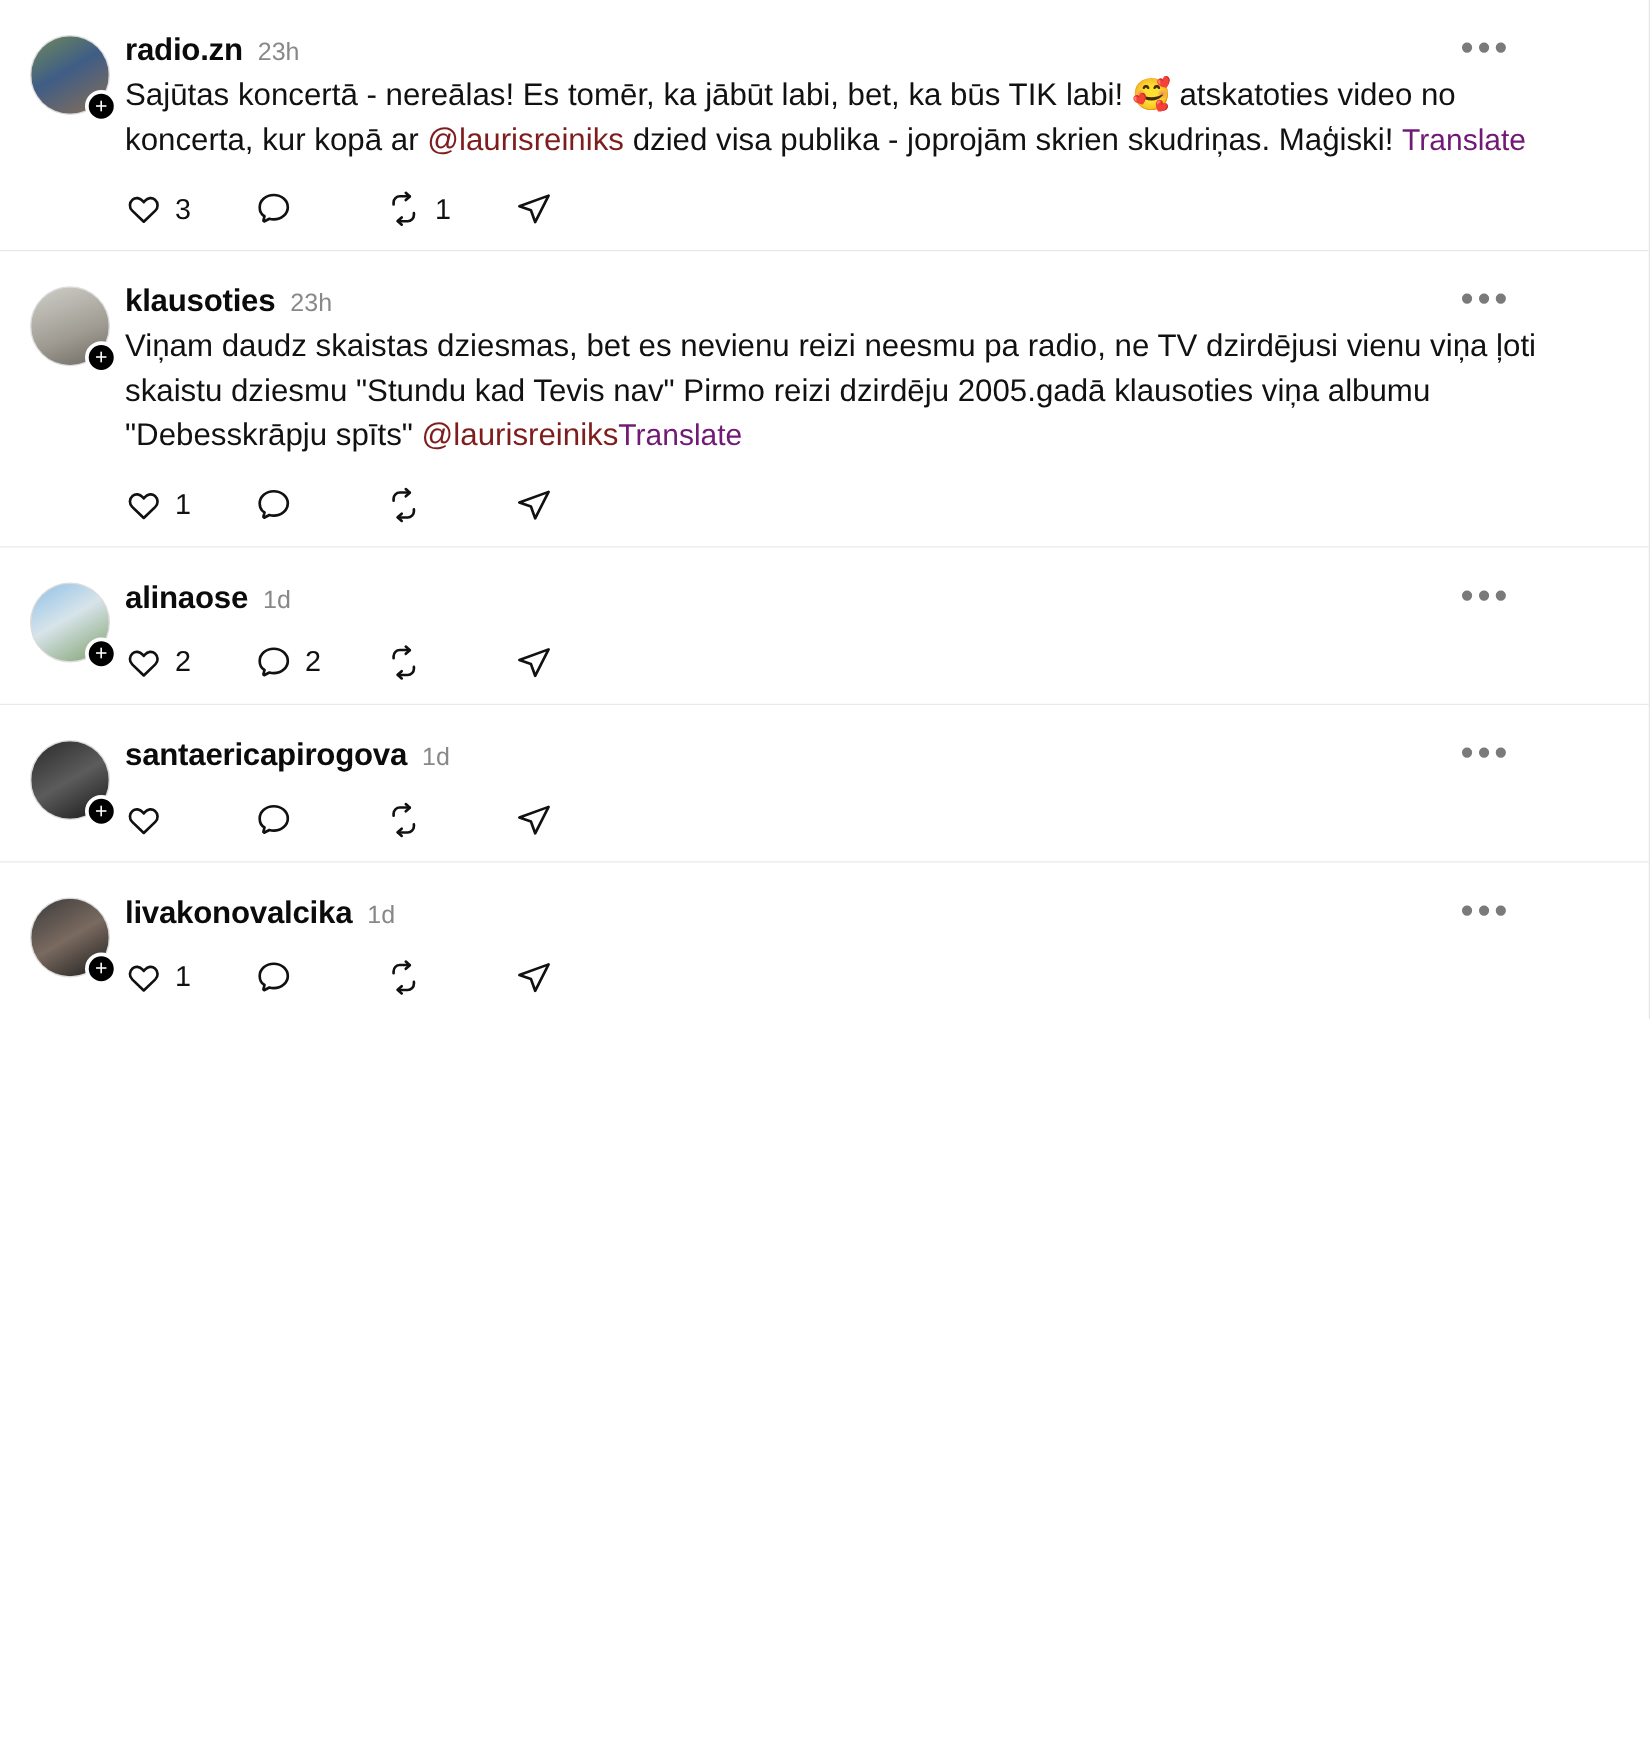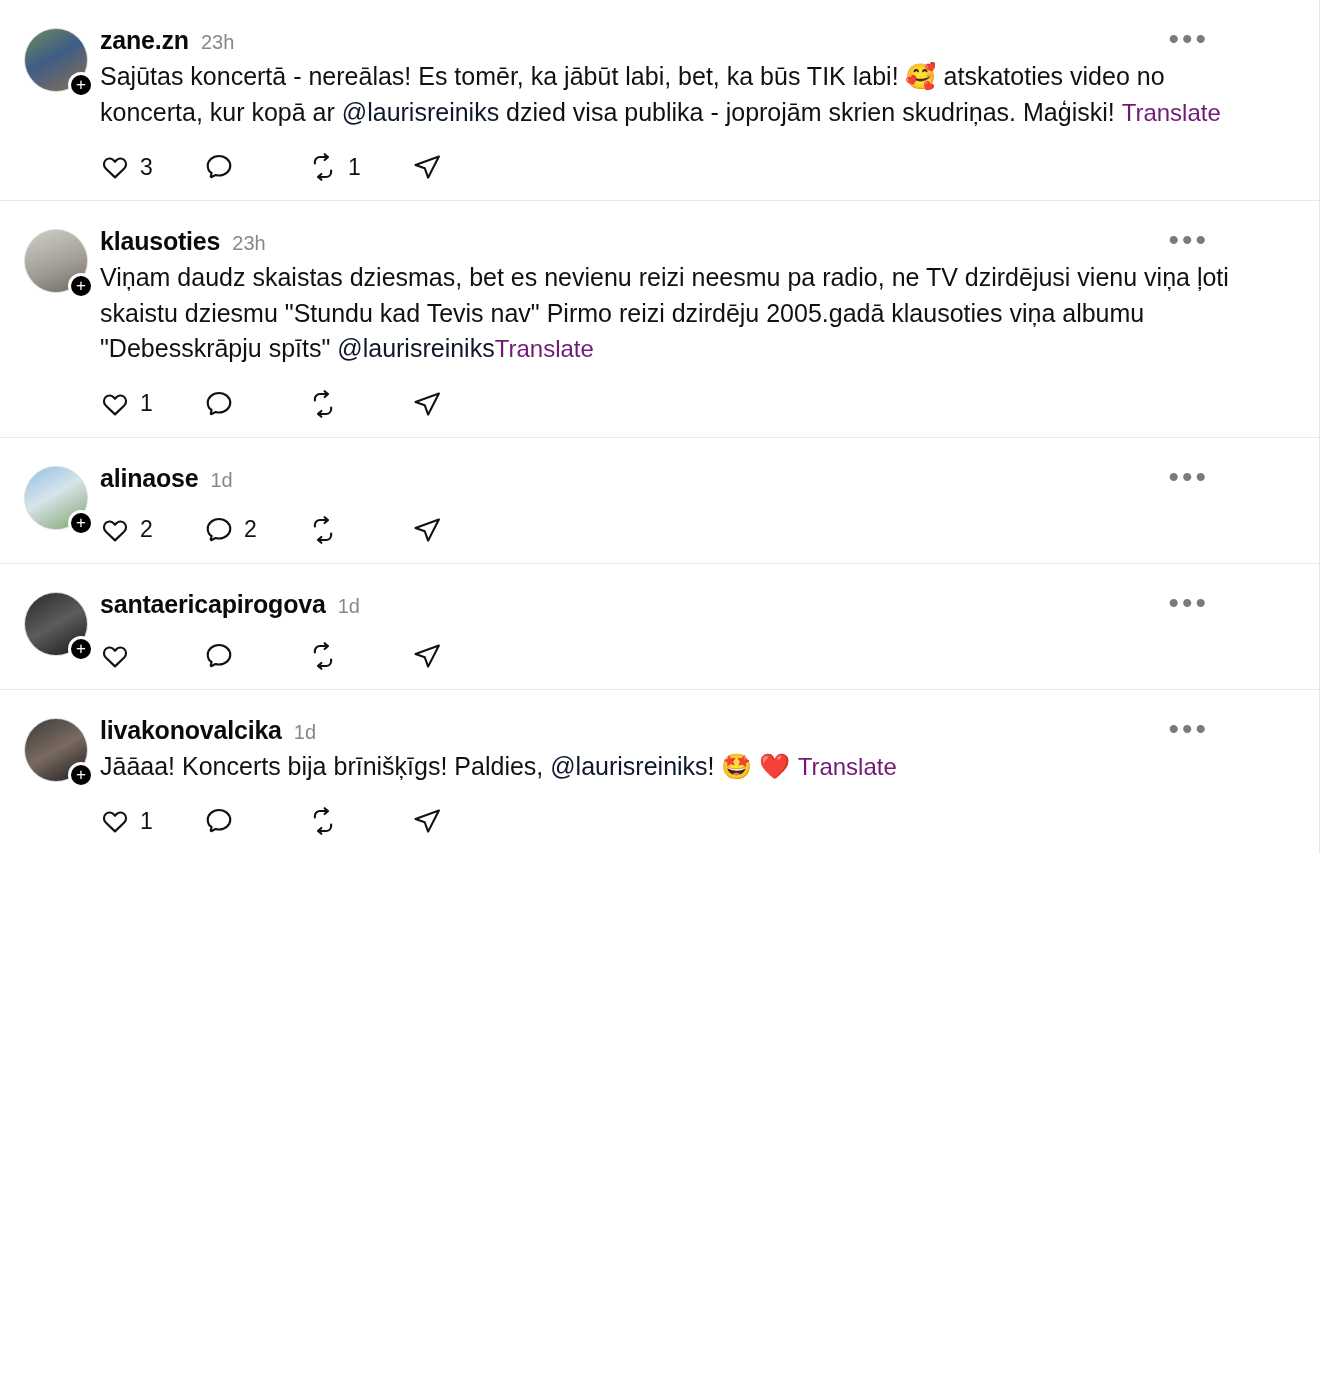--- a/index.html
+++ b/index.html
@@ -90,21 +90,21 @@
     color: #888888;
     font-weight: 400;
   }
 
   .text {
     font-size: 25px;
     line-height: 1.42;
     color: #111111;
     word-wrap: break-word;
   }
-  .mention { color: #0f172a; }
+  .mention { color: #7f1d1d; }
   .translate {
     color: #701a75;
     font-size: 24px;
   }
 
   .actions {
     display: flex;
     align-items: center;
     gap: 0;
     margin-top: 22px;
@@ -147,21 +147,21 @@
       <div class="more">•••</div>
       <div class="post-inner">
         <div class="avatar-wrap">
           <div class="avatar">
             <div class="ph av-a"></div>
           </div>
           <div class="plus-badge">+</div>
         </div>
         <div class="body">
           <div class="head-row">
-            <span class="username">zane.zn</span>
+            <span class="username">radio.zn</span>
             <span class="timestamp">23h</span>
           </div>
           <div class="text"><span>Sajūtas koncertā - nereālas! Es tomēr, ka jābūt labi, bet, ka būs TIK labi! 🥰 atskatoties video no koncerta, kur kopā ar </span><span class="mention">@laurisreiniks</span><span> dzied visa publika - joprojām skrien skudriņas. Maģiski! </span><span class="translate">Translate</span></div>
           <div class="actions">
             <div class="action">
               <span>
                 <svg class="icon-svg" width="30" height="30" viewBox="0 0 24 24" fill="none" stroke="#111" stroke-width="1.7" stroke-linecap="round" stroke-linejoin="round">
                   <path d="M12 20.3 4.6 13.2C2.6 11.3 2.7 8 4.8 6.2c1.9-1.6 4.7-1.2 6.3.6l.9 1 .9-1c1.6-1.8 4.4-2.2 6.3-.6 2.1 1.8 2.2 5.1.2 7z"></path>
                 </svg>
               </span>
@@ -357,21 +357,20 @@
           <div class="avatar">
             <div class="ph av-e"></div>
           </div>
           <div class="plus-badge">+</div>
         </div>
         <div class="body">
           <div class="head-row">
             <span class="username">livakonovalcika</span>
             <span class="timestamp">1d</span>
           </div>
-          <div class="text"><span>Jāāaa! Koncerts bija brīnišķīgs! Paldies, </span><span class="mention">@laurisreiniks</span><span>! 🤩 ❤️ </span><span class="translate">Translate</span></div>
           <div class="actions">
             <div class="action">
               <span>
                 <svg class="icon-svg" width="30" height="30" viewBox="0 0 24 24" fill="none" stroke="#111" stroke-width="1.7" stroke-linecap="round" stroke-linejoin="round">
                   <path d="M12 20.3 4.6 13.2C2.6 11.3 2.7 8 4.8 6.2c1.9-1.6 4.7-1.2 6.3.6l.9 1 .9-1c1.6-1.8 4.4-2.2 6.3-.6 2.1 1.8 2.2 5.1.2 7z"></path>
                 </svg>
               </span>
               <span class="count">1</span>
             </div>
             <div class="action">

